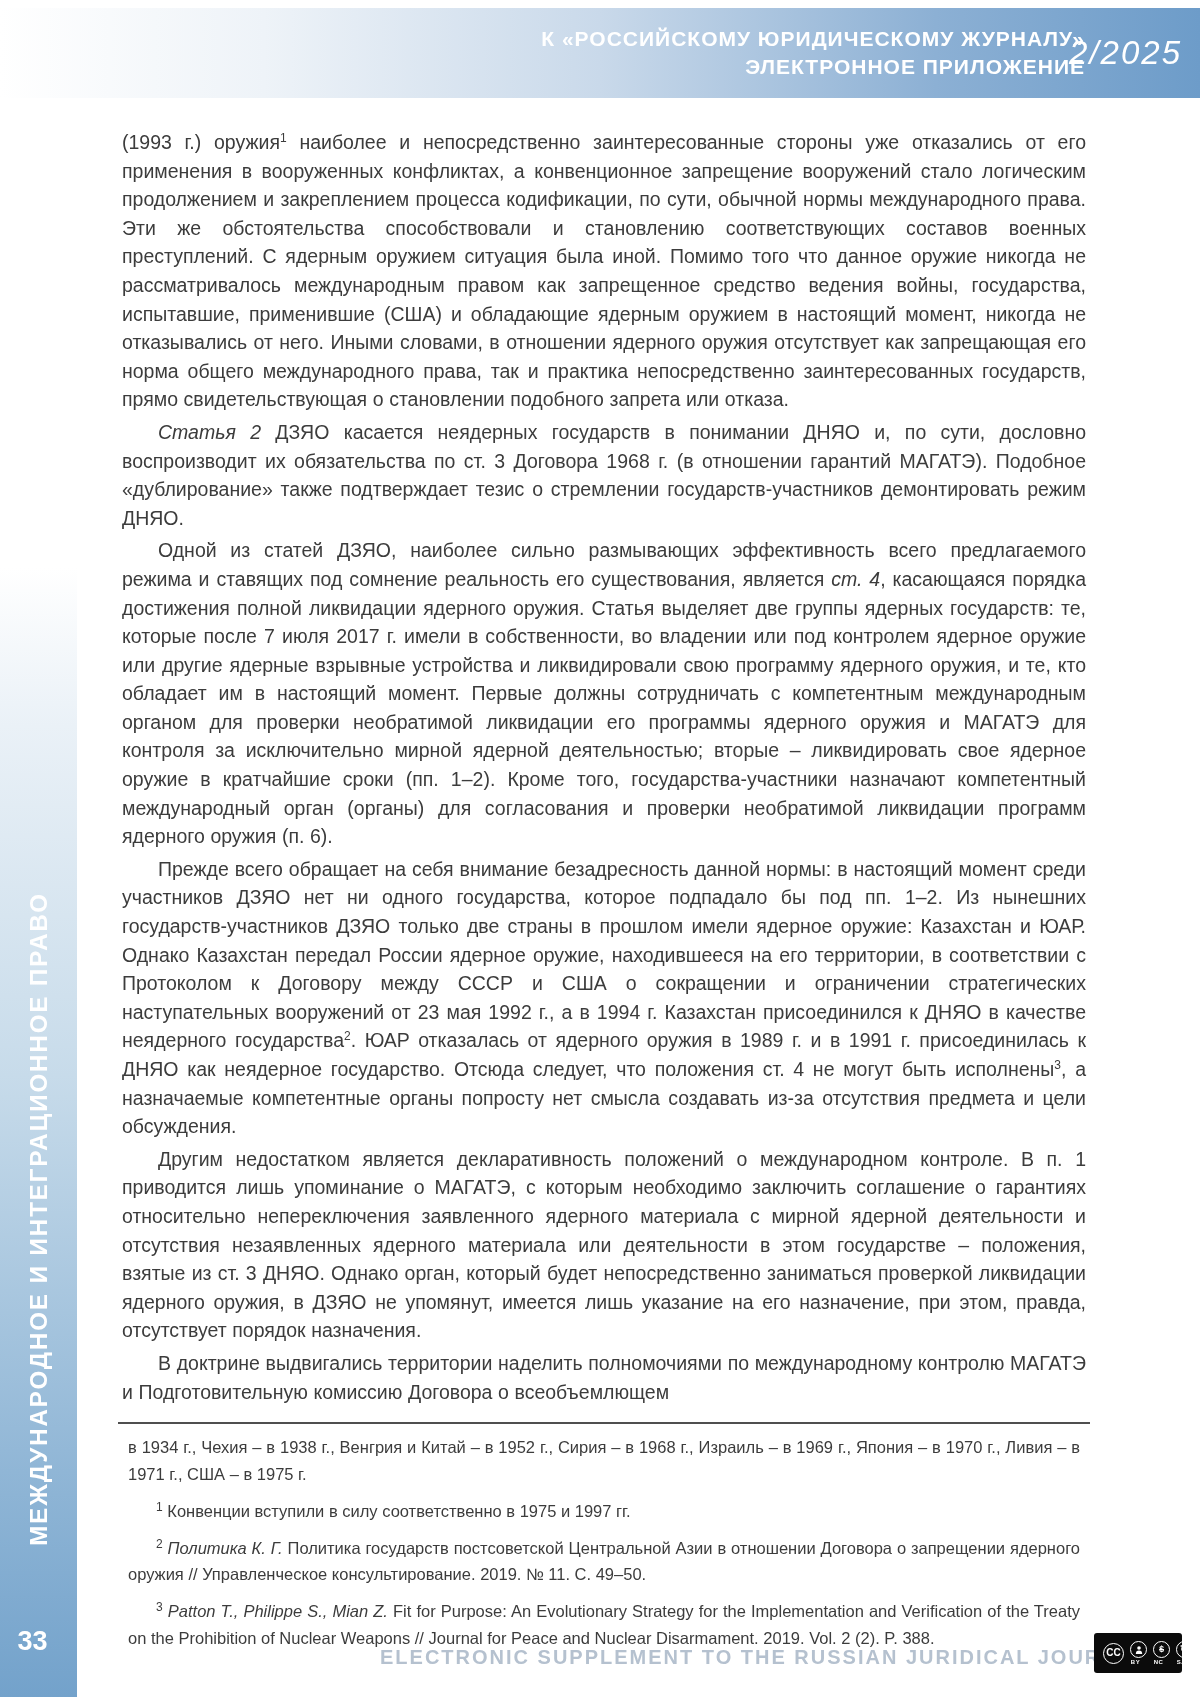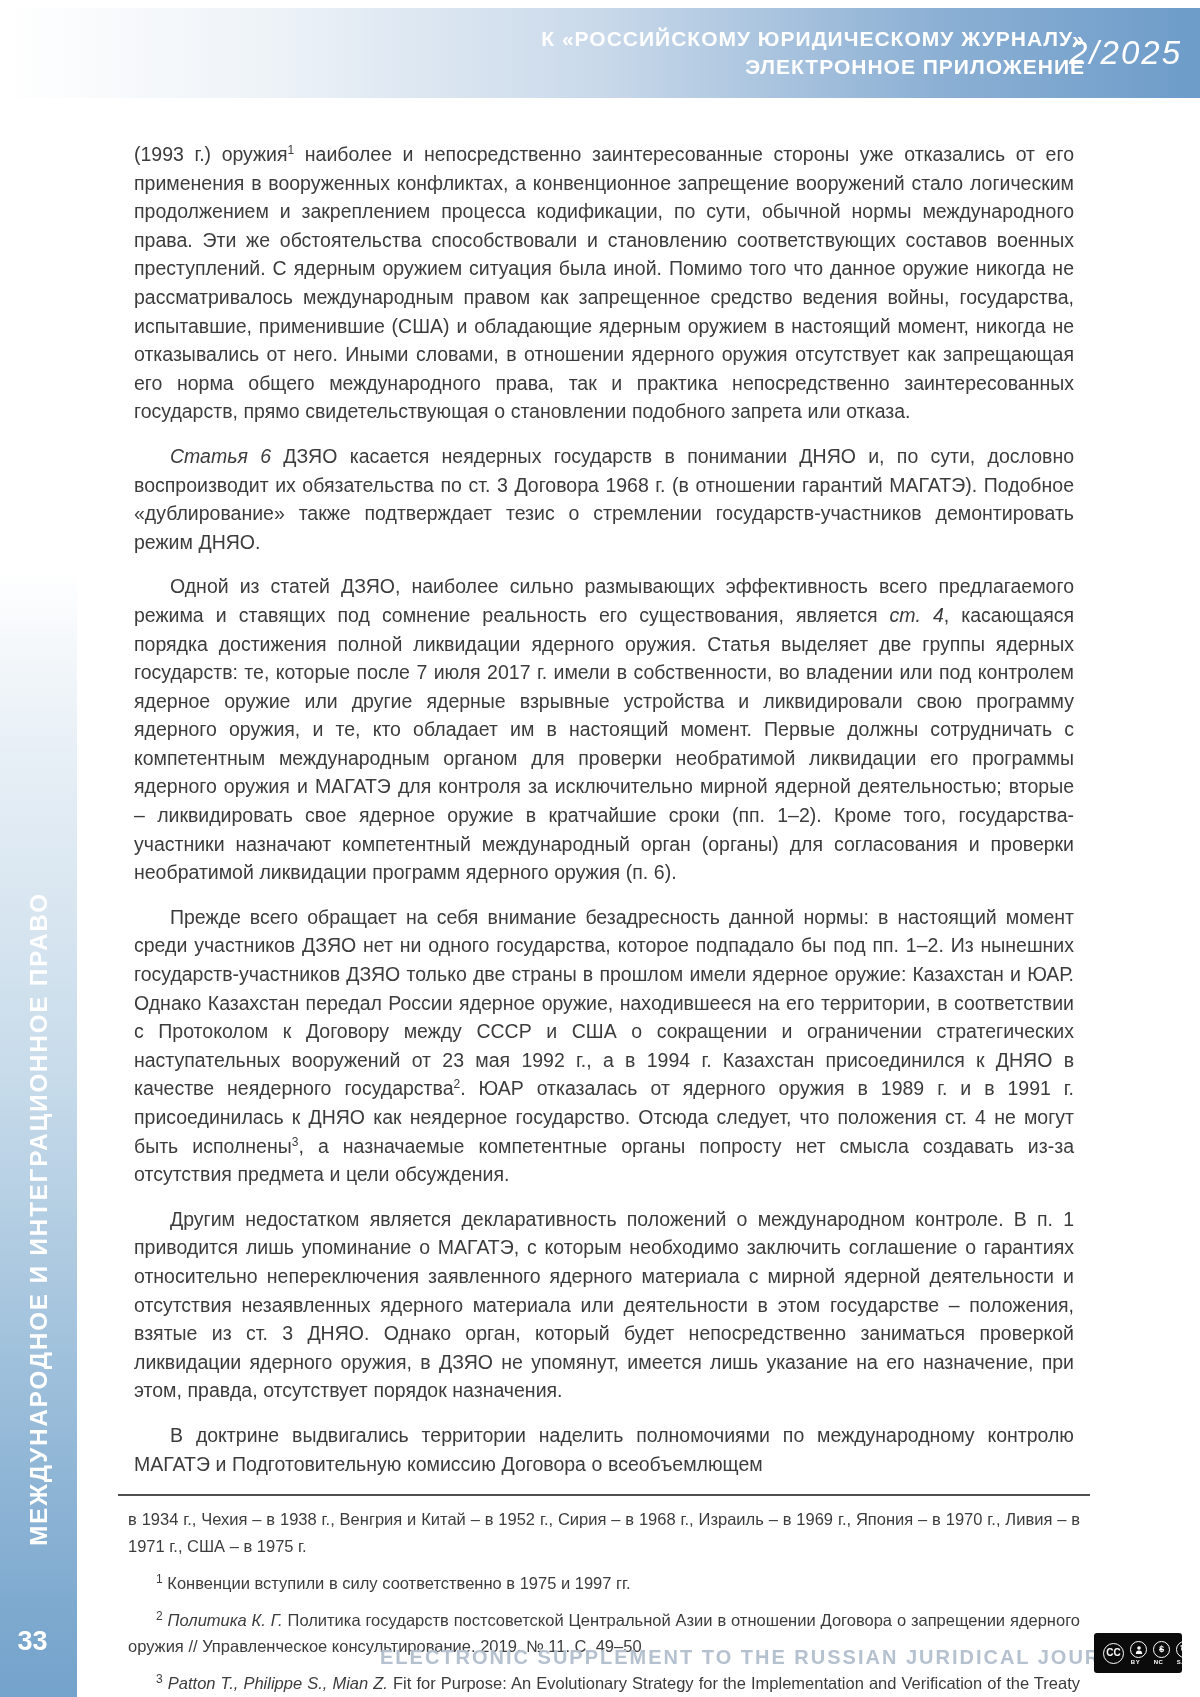--- a/index.html
+++ b/index.html
@@ -73,21 +73,21 @@
     font-size: 27px;
   }
 
   
   .body-col {
     position: absolute;
     left: 118px; top: 124px;
     width: 972px;
   }
   .para {
-    margin: 16px;
+    margin: 4px;
     font-size: 19.5px;
     line-height: 28.6px;
     text-align: justify;
     text-indent: 36px;
     hyphens: auto;
     word-spacing: 0.01em;
   }
   .para.no-indent { text-indent: 0; }
   .it { font-style: italic; }
   sup.fn-ref {
@@ -176,21 +176,21 @@
   <aside class="sidebar-strip">
     <div class="vertical-title-box">
       <span class="vertical-title">МЕЖДУНАРОДНОЕ И ИНТЕГРАЦИОННОЕ ПРАВО</span>
     </div>
     <div class="page-number">33</div>
   </aside>
 
   <main class="body-col">
     <p class="para no-indent"><span>(1993 г.) оружия</span><sup class="fn-ref">1</sup><span> наиболее и непосредственно заинтересованные стороны уже отказались от его применения в вооруженных конфликтах, а конвенционное запрещение вооружений стало логическим продолжением и закреплением процесса кодификации, по сути, обычной нормы международного права. Эти же обстоятельства способствовали и становлению соответствующих составов военных преступлений. С ядерным оружием ситуация была иной. Помимо того что данное оружие никогда не рассматривалось международным правом как запрещенное средство ведения войны, государства, испытавшие, применившие (США) и обладающие ядерным оружием в настоящий момент, никогда не отказывались от него. Иными словами, в отношении ядерного оружия отсутствует как запрещающая его норма общего международного права, так и практика непосредственно заинтересованных государств, прямо свидетельствующая о становлении подобного запрета или отказа.</span></p>
 
-    <p class="para"><span class="it">Статья 6</span><span> ДЗЯО касается неядерных государств в понимании ДНЯО и, по сути, дословно воспроизводит их обязательства по ст. 3 Договора 1968 г. (в отношении гарантий МАГАТЭ). Подобное «дублирование» также подтверждает тезис о стремлении государств-участников демонтировать режим ДНЯО.</span></p>
+    <p class="para"><span class="it">Статья 2</span><span> ДЗЯО касается неядерных государств в понимании ДНЯО и, по сути, дословно воспроизводит их обязательства по ст. 3 Договора 1968 г. (в отношении гарантий МАГАТЭ). Подобное «дублирование» также подтверждает тезис о стремлении государств-участников демонтировать режим ДНЯО.</span></p>
 
     <p class="para"><span>Одной из статей ДЗЯО, наиболее сильно размывающих эффективность всего предлагаемого режима и ставящих под сомнение реальность его существования, является </span><span class="it">ст. 4</span><span>, касающаяся порядка достижения полной ликвидации ядерного оружия. Статья выделяет две группы ядерных государств: те, которые после 7 июля 2017 г. имели в собственности, во владении или под контролем ядерное оружие или другие ядерные взрывные устройства и ликвидировали свою программу ядерного оружия, и те, кто обладает им в настоящий момент. Первые должны сотрудничать с компетентным международным органом для проверки необратимой ликвидации его программы ядерного оружия и МАГАТЭ для контроля за исключительно мирной ядерной деятельностью; вторые – ликвидировать свое ядерное оружие в кратчайшие сроки (пп. 1–2). Кроме того, государства-участники назначают компетентный международный орган (органы) для согласования и проверки необратимой ликвидации программ ядерного оружия (п. 6).</span></p>
 
     <p class="para"><span>Прежде всего обращает на себя внимание безадресность данной нормы: в настоящий момент среди участников ДЗЯО нет ни одного государства, которое подпадало бы под пп. 1–2. Из нынешних государств-участников ДЗЯО только две страны в прошлом имели ядерное оружие: Казахстан и ЮАР. Однако Казахстан передал России ядерное оружие, находившееся на его территории, в соответствии с Протоколом к Договору между СССР и США о сокращении и ограничении стратегических наступательных вооружений от 23 мая 1992 г., а в 1994 г. Казахстан присоединился к ДНЯО в качестве неядерного государства</span><sup class="fn-ref">2</sup><span>. ЮАР отказалась от ядерного оружия в 1989 г. и в 1991 г. присоединилась к ДНЯО как неядерное государство. Отсюда следует, что положения ст. 4 не могут быть исполнены</span><sup class="fn-ref">3</sup><span>, а назначаемые компетентные органы попросту нет смысла создавать из-за отсутствия предмета и цели обсуждения.</span></p>
 
     <p class="para"><span>Другим недостатком является декларативность положений о международном контроле. В п. 1 приводится лишь упоминание о МАГАТЭ, с которым необходимо заключить соглашение о гарантиях относительно непереключения заявленного ядерного материала с мирной ядерной деятельности и отсутствия незаявленных ядерного материала или деятельности в этом государстве – положения, взятые из ст. 3 ДНЯО. Однако орган, который будет непосредственно заниматься проверкой ликвидации ядерного оружия, в ДЗЯО не упомянут, имеется лишь указание на его назначение, при этом, правда, отсутствует порядок назначения.</span></p>
 
     <p class="para"><span>В доктрине выдвигались территории наделить полномочиями по международному контролю МАГАТЭ и Подготовительную комиссию Договора о всеобъемлющем</span></p>
 
     <hr class="footnote-rule">

